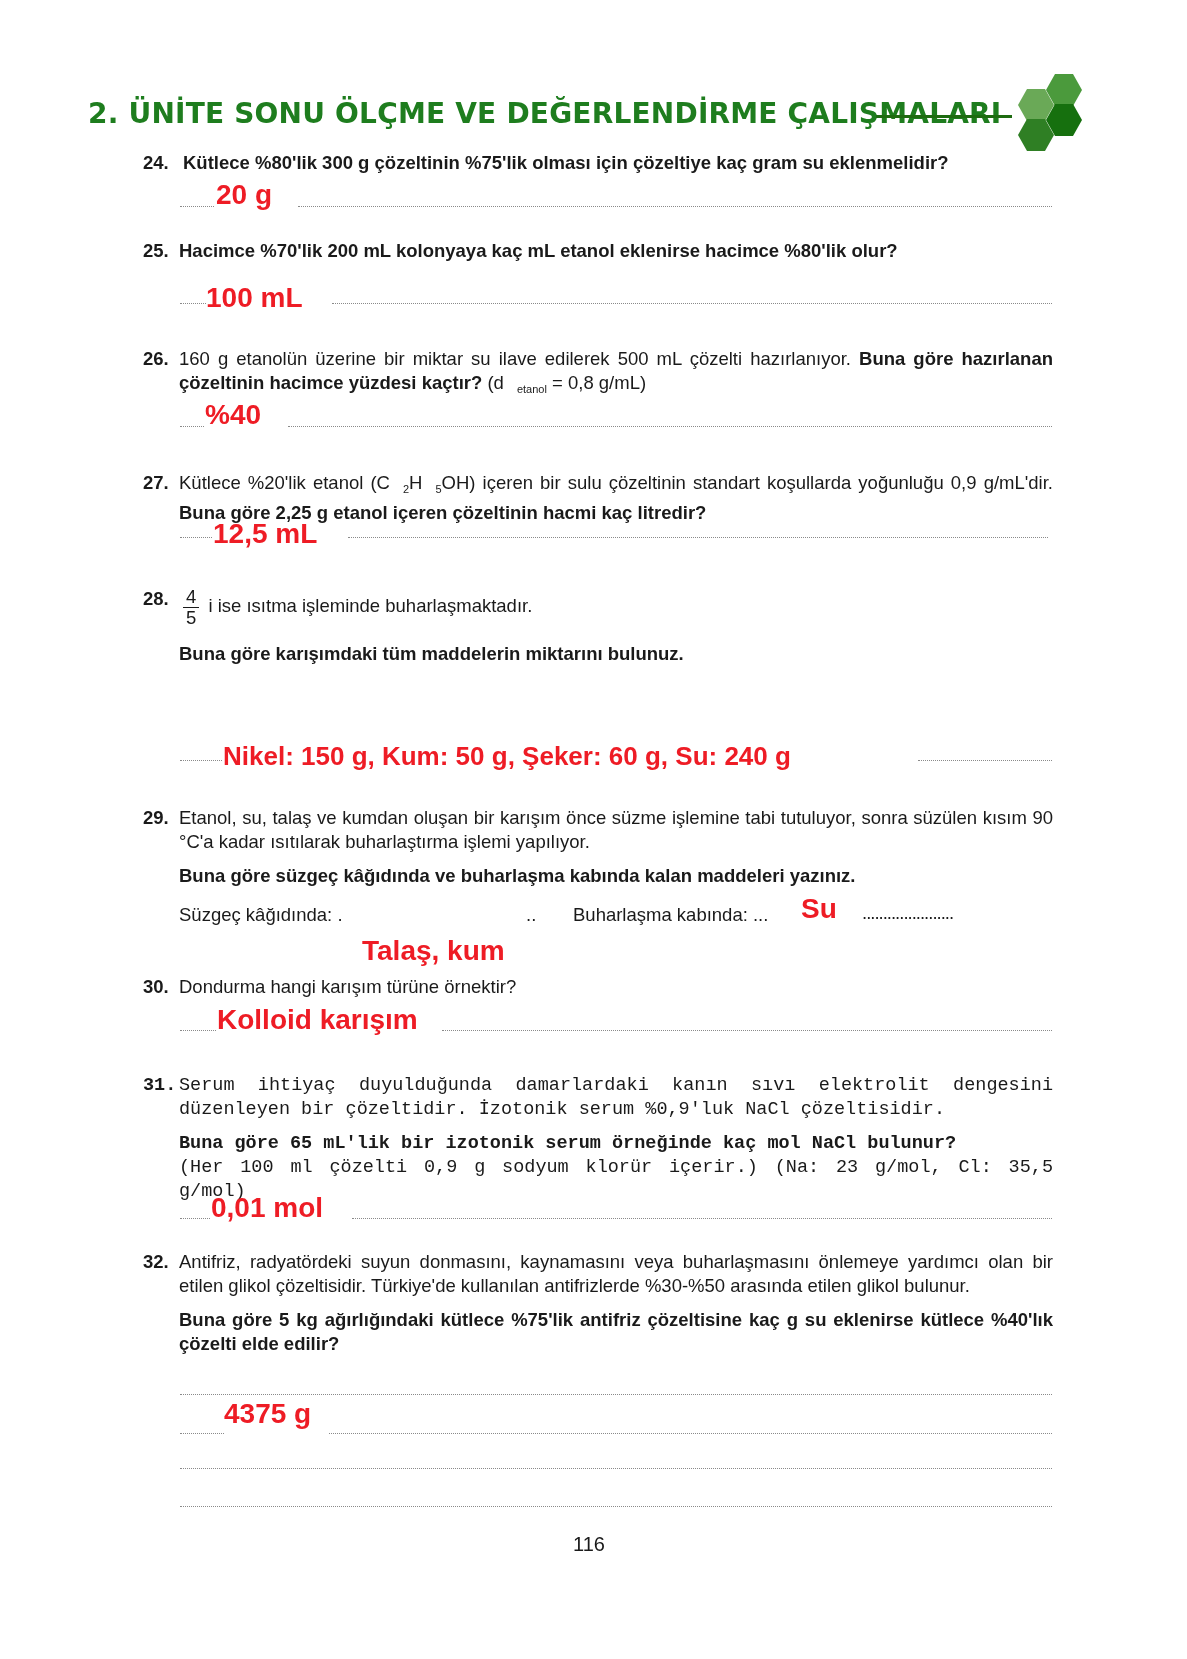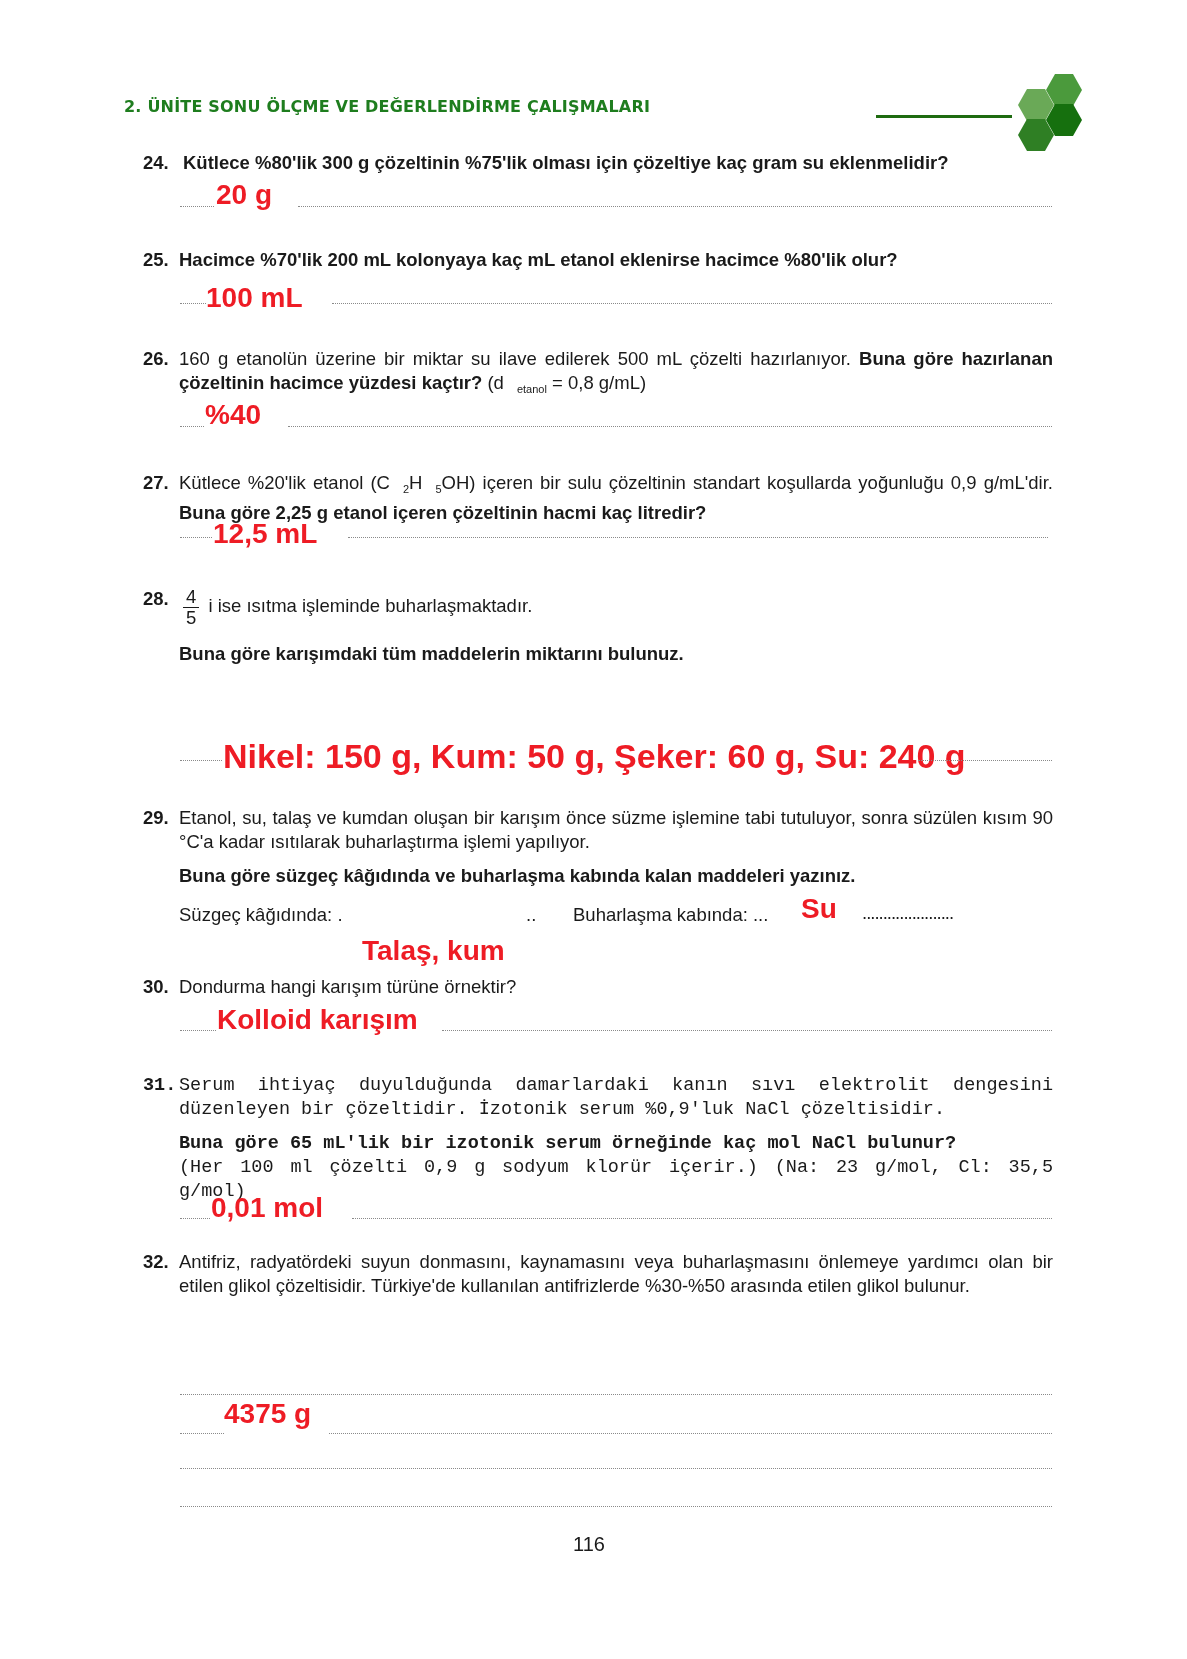--- a/index.html
+++ b/index.html
@@ -1,18 +1,18 @@
 <!DOCTYPE html>
 <html><head>
 <meta charset="utf-8">
 <style>
   html,body{margin:0;padding:0;background:#fff;}
   body{width:1187px;height:1659px;position:relative;overflow:hidden;font-family:"Liberation Sans",sans-serif;color:#1a1a1a;}
   .abs{position:absolute;}
-  .title{left:88px;top:97px;font-family:"DejaVu Sans",sans-serif;font-weight:bold;font-size:16px;color:#1e7d1e;letter-spacing:0.2px;white-space:nowrap;margin-left:36px;}
+  .title{left:88px;top:97px;font-family:"DejaVu Sans",sans-serif;font-weight:bold;font-size:28px;color:#1e7d1e;letter-spacing:0.2px;white-space:nowrap;}
   .title-rule{left:876px;top:115px;width:136px;height:3px;background:#1e6b10;}
   .hex{position:absolute;width:36px;height:32px;clip-path:polygon(25% 0,75% 0,100% 50%,75% 100%,25% 100%,0 50%);}
   .q{position:absolute;left:143px;width:910px;font-size:18.5px;line-height:24px;}
   .qn{position:absolute;left:0;top:0;font-weight:bold;}
   .qt{margin-left:36px;text-align:justify;}
   .b{font-weight:bold;}
   .dots{position:absolute;height:0;border-bottom:1.5px dotted #8a8a8a;}
   .ans{position:absolute;color:#ee1c25;font-weight:bold;font-family:"Liberation Sans",sans-serif;font-size:28px;line-height:30px;white-space:nowrap;}
   .sub{font-size:11px;vertical-align:-4px;padding-left:13px;}
   .frac{display:inline-block;vertical-align:middle;text-align:center;line-height:20px;margin:0 4px;}
@@ -33,21 +33,21 @@
 </div>
 
 <div class="q" style="top:151px;">
   <span class="qn">24.</span>
   <div class="qt b" style="margin-left:40px;">Kütlece %80'lik 300 g çözeltinin %75'lik olması için çözeltiye kaç gram su eklenmelidir?</div>
 </div>
 <div class="dots" style="left:180px;width:34px;top:206px;"></div>
 <div class="ans" style="left:216px;top:180px;">20 g</div>
 <div class="dots" style="left:298px;width:754px;top:206px;"></div>
 
-<div class="q" style="top:248px;">
+<div class="q" style="top:239px;">
   <span class="qn">25.</span>
   <div class="qt b">Hacimce %70'lik 200 mL kolonyaya kaç mL etanol eklenirse hacimce %80'lik olur?</div>
 </div>
 <div class="dots" style="left:180px;width:26px;top:303px;"></div>
 <div class="ans" style="left:206px;top:283px;">100 mL</div>
 <div class="dots" style="left:332px;width:720px;top:303px;"></div>
 
 <div class="q" style="top:347px;">
   <span class="qn">26.</span>
   <div class="qt">
@@ -73,21 +73,21 @@
 
 <div class="q" style="top:587px;">
   <span class="qn">28.</span>
   <div class="qt" style="line-height:24px;">
     <span class="frac"><span class="num">4</span><span>5</span></span>
     <span>i ise ısıtma işleminde buharlaşmaktadır.</span>
     <div class="b" style="margin-top:14px;">Buna göre karışımdaki tüm maddelerin miktarını bulunuz.</div>
   </div>
 </div>
 <div class="dots" style="left:180px;width:42px;top:760px;"></div>
-<div class="ans" style="left:223px;top:741px;font-size:34px;">Nikel: 150 g, Kum: 50 g, Şeker: 60 g, Su: 240 g</div>
+<div class="ans" style="left:223px;top:741px;font-size:26px;">Nikel: 150 g, Kum: 50 g, Şeker: 60 g, Su: 240 g</div>
 <div class="dots" style="left:918px;width:134px;top:760px;"></div>
 
 <div class="q" style="top:806px;">
   <span class="qn">29.</span>
   <div class="qt">
     <span>Etanol, su, talaş ve kumdan oluşan bir karışım önce süzme işlemine tabi tutuluyor, sonra süzülen kısım 90 °C'a kadar ısıtılarak buharlaştırma işlemi yapılıyor.</span>
     <div class="b" style="margin-top:10px;">Buna göre süzgeç kâğıdında ve buharlaşma kabında kalan maddeleri yazınız.</div>
   </div>
 </div>
 <div class="abs" style="left:179px;top:904px;font-size:18.5px;white-space:nowrap;">Süzgeç kâğıdında: .</div>
@@ -114,20 +114,21 @@
   </div>
 </div>
 <div class="dots" style="left:180px;width:30px;top:1218px;"></div>
 <div class="ans" style="left:211px;top:1193px;">0,01 mol</div>
 <div class="dots" style="left:352px;width:700px;top:1218px;"></div>
 
 <div class="q" style="top:1250px;">
   <span class="qn">32.</span>
   <div class="qt">
     <span>Antifriz, radyatördeki suyun donmasını, kaynamasını veya buharlaşmasını önlemeye yardımcı olan bir etilen glikol çözeltisidir. Türkiye'de kullanılan antifrizlerde %30-%50 arasında etilen glikol bulunur.</span>
+    <div class="b" style="margin-top:10px;">Buna göre 5 kg ağırlığındaki kütlece %75'lik antifriz çözeltisine kaç g su eklenirse kütlece %40'lık çözelti elde edilir?</div>
   </div>
 </div>
 <div class="dots" style="left:180px;width:872px;top:1394px;"></div>
 <div class="ans" style="left:224px;top:1399px;">4375 g</div>
 <div class="dots" style="left:180px;width:44px;top:1433px;"></div>
 <div class="dots" style="left:329px;width:723px;top:1433px;"></div>
 <div class="dots" style="left:180px;width:872px;top:1468px;"></div>
 <div class="dots" style="left:180px;width:872px;top:1506px;"></div>
 
 <div class="abs pagenum">116</div>

